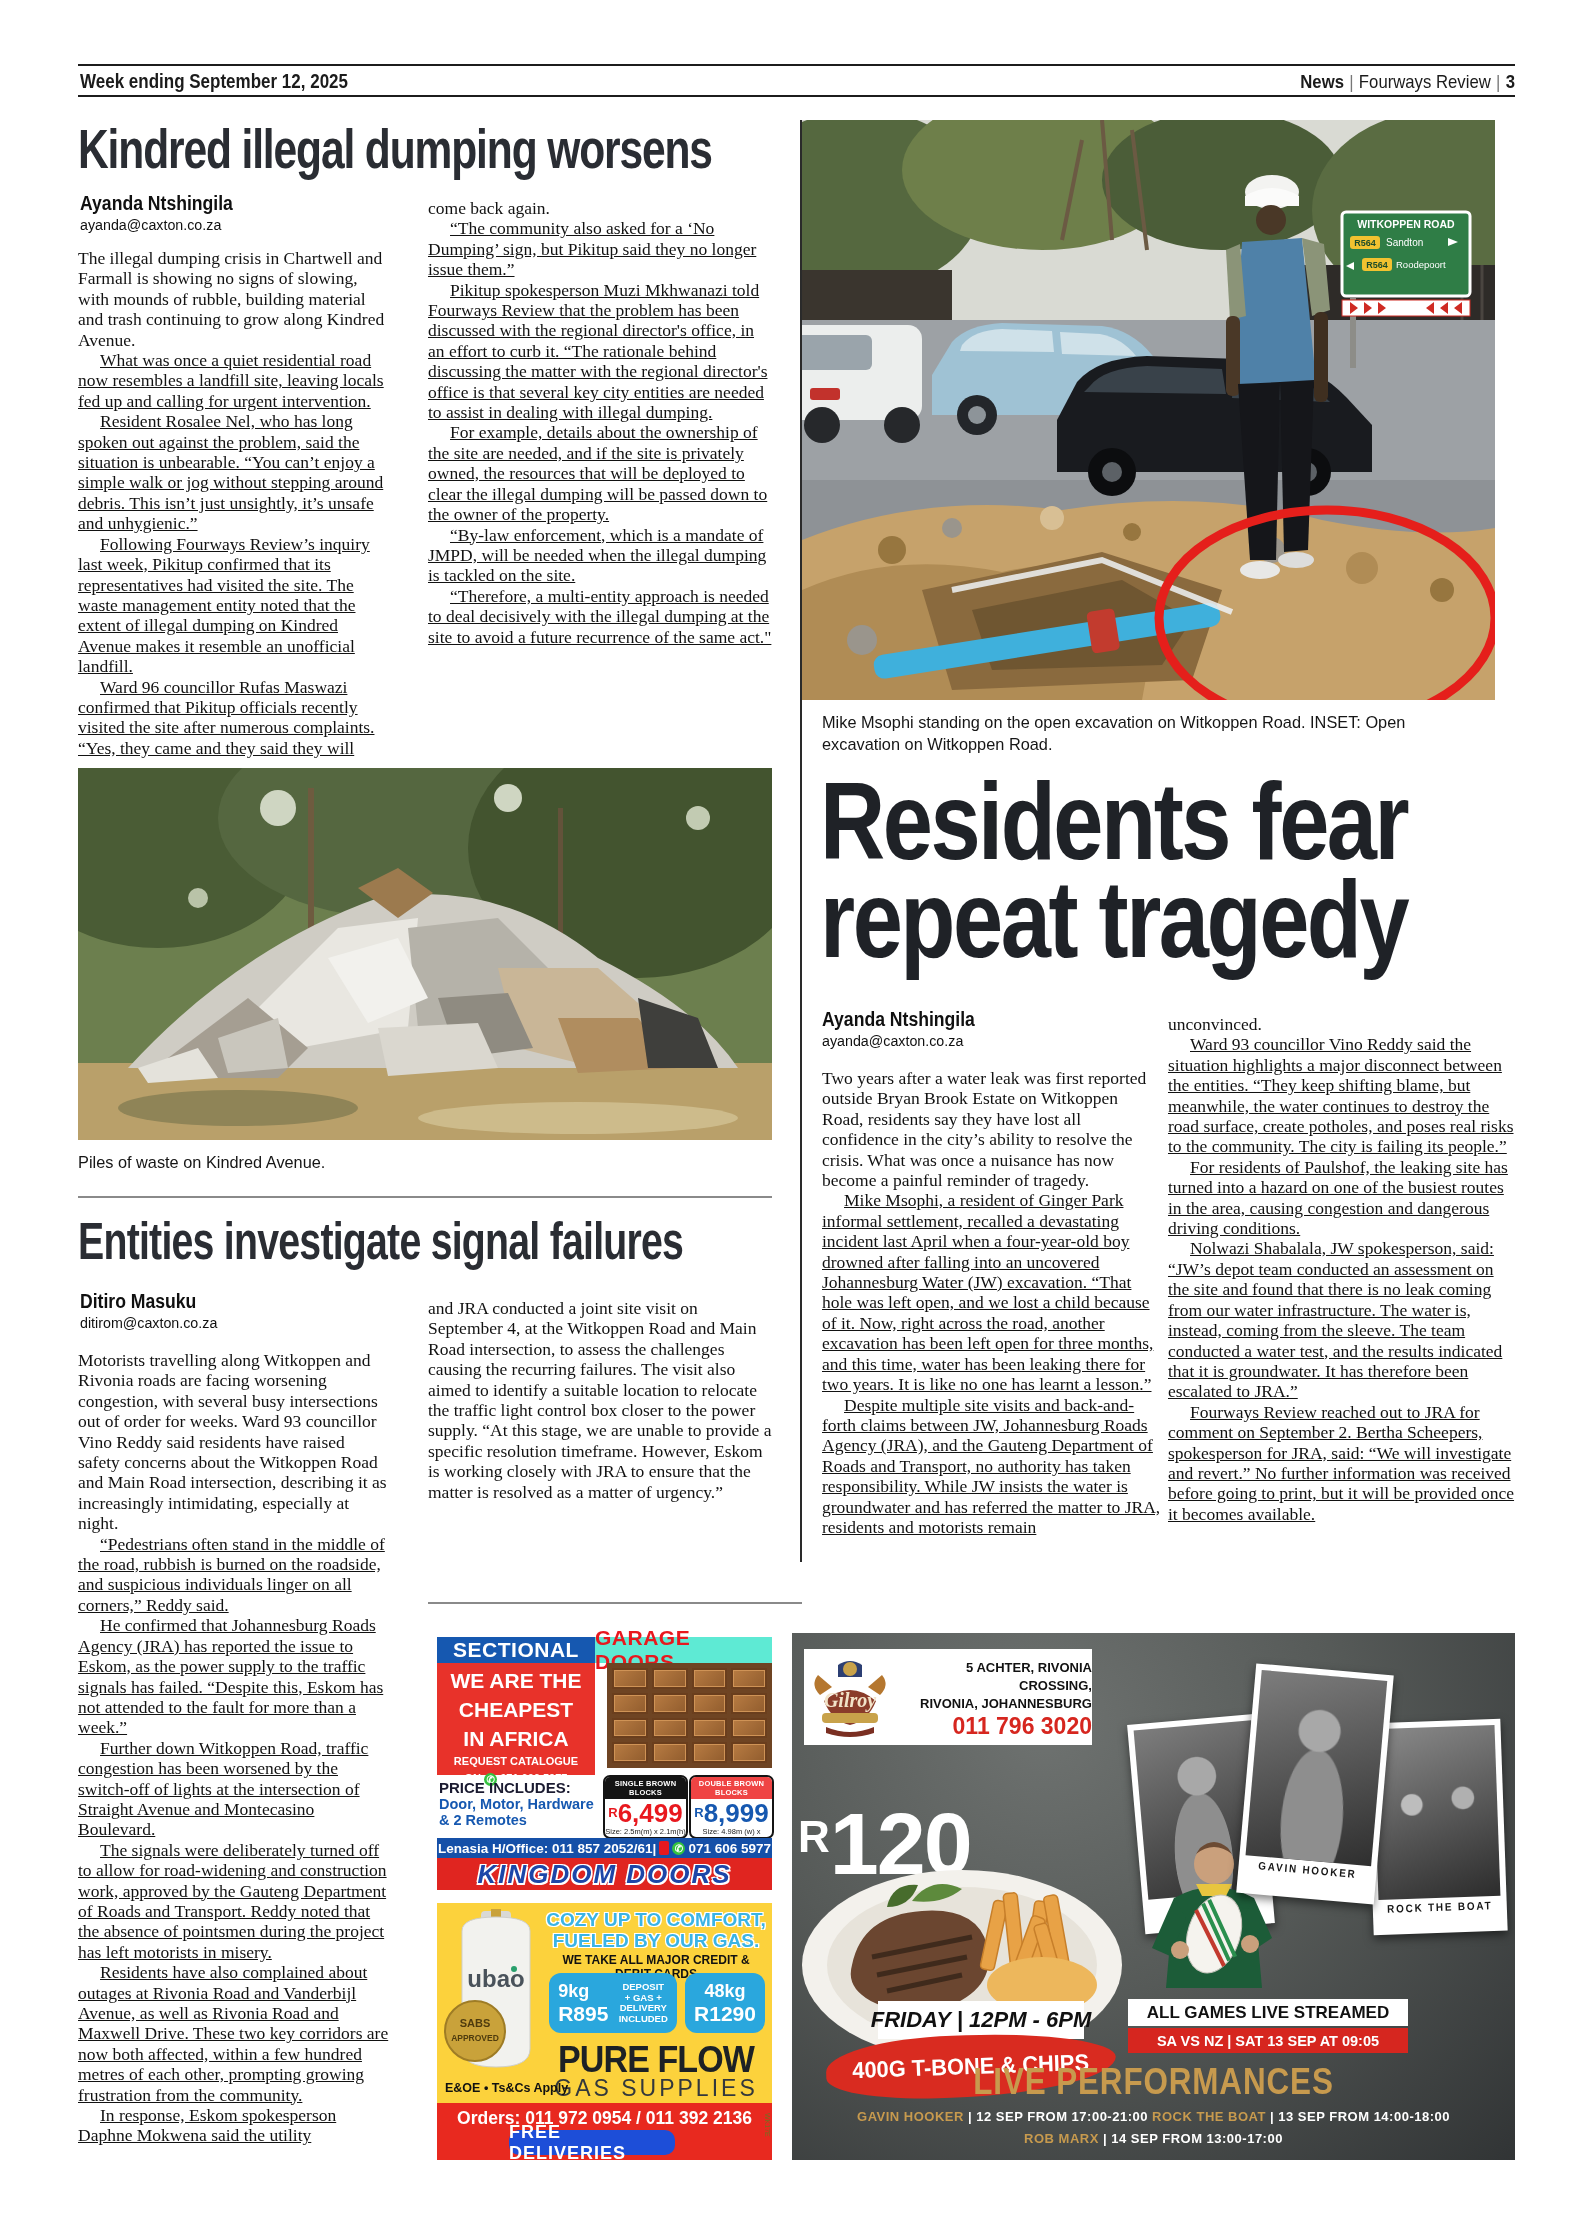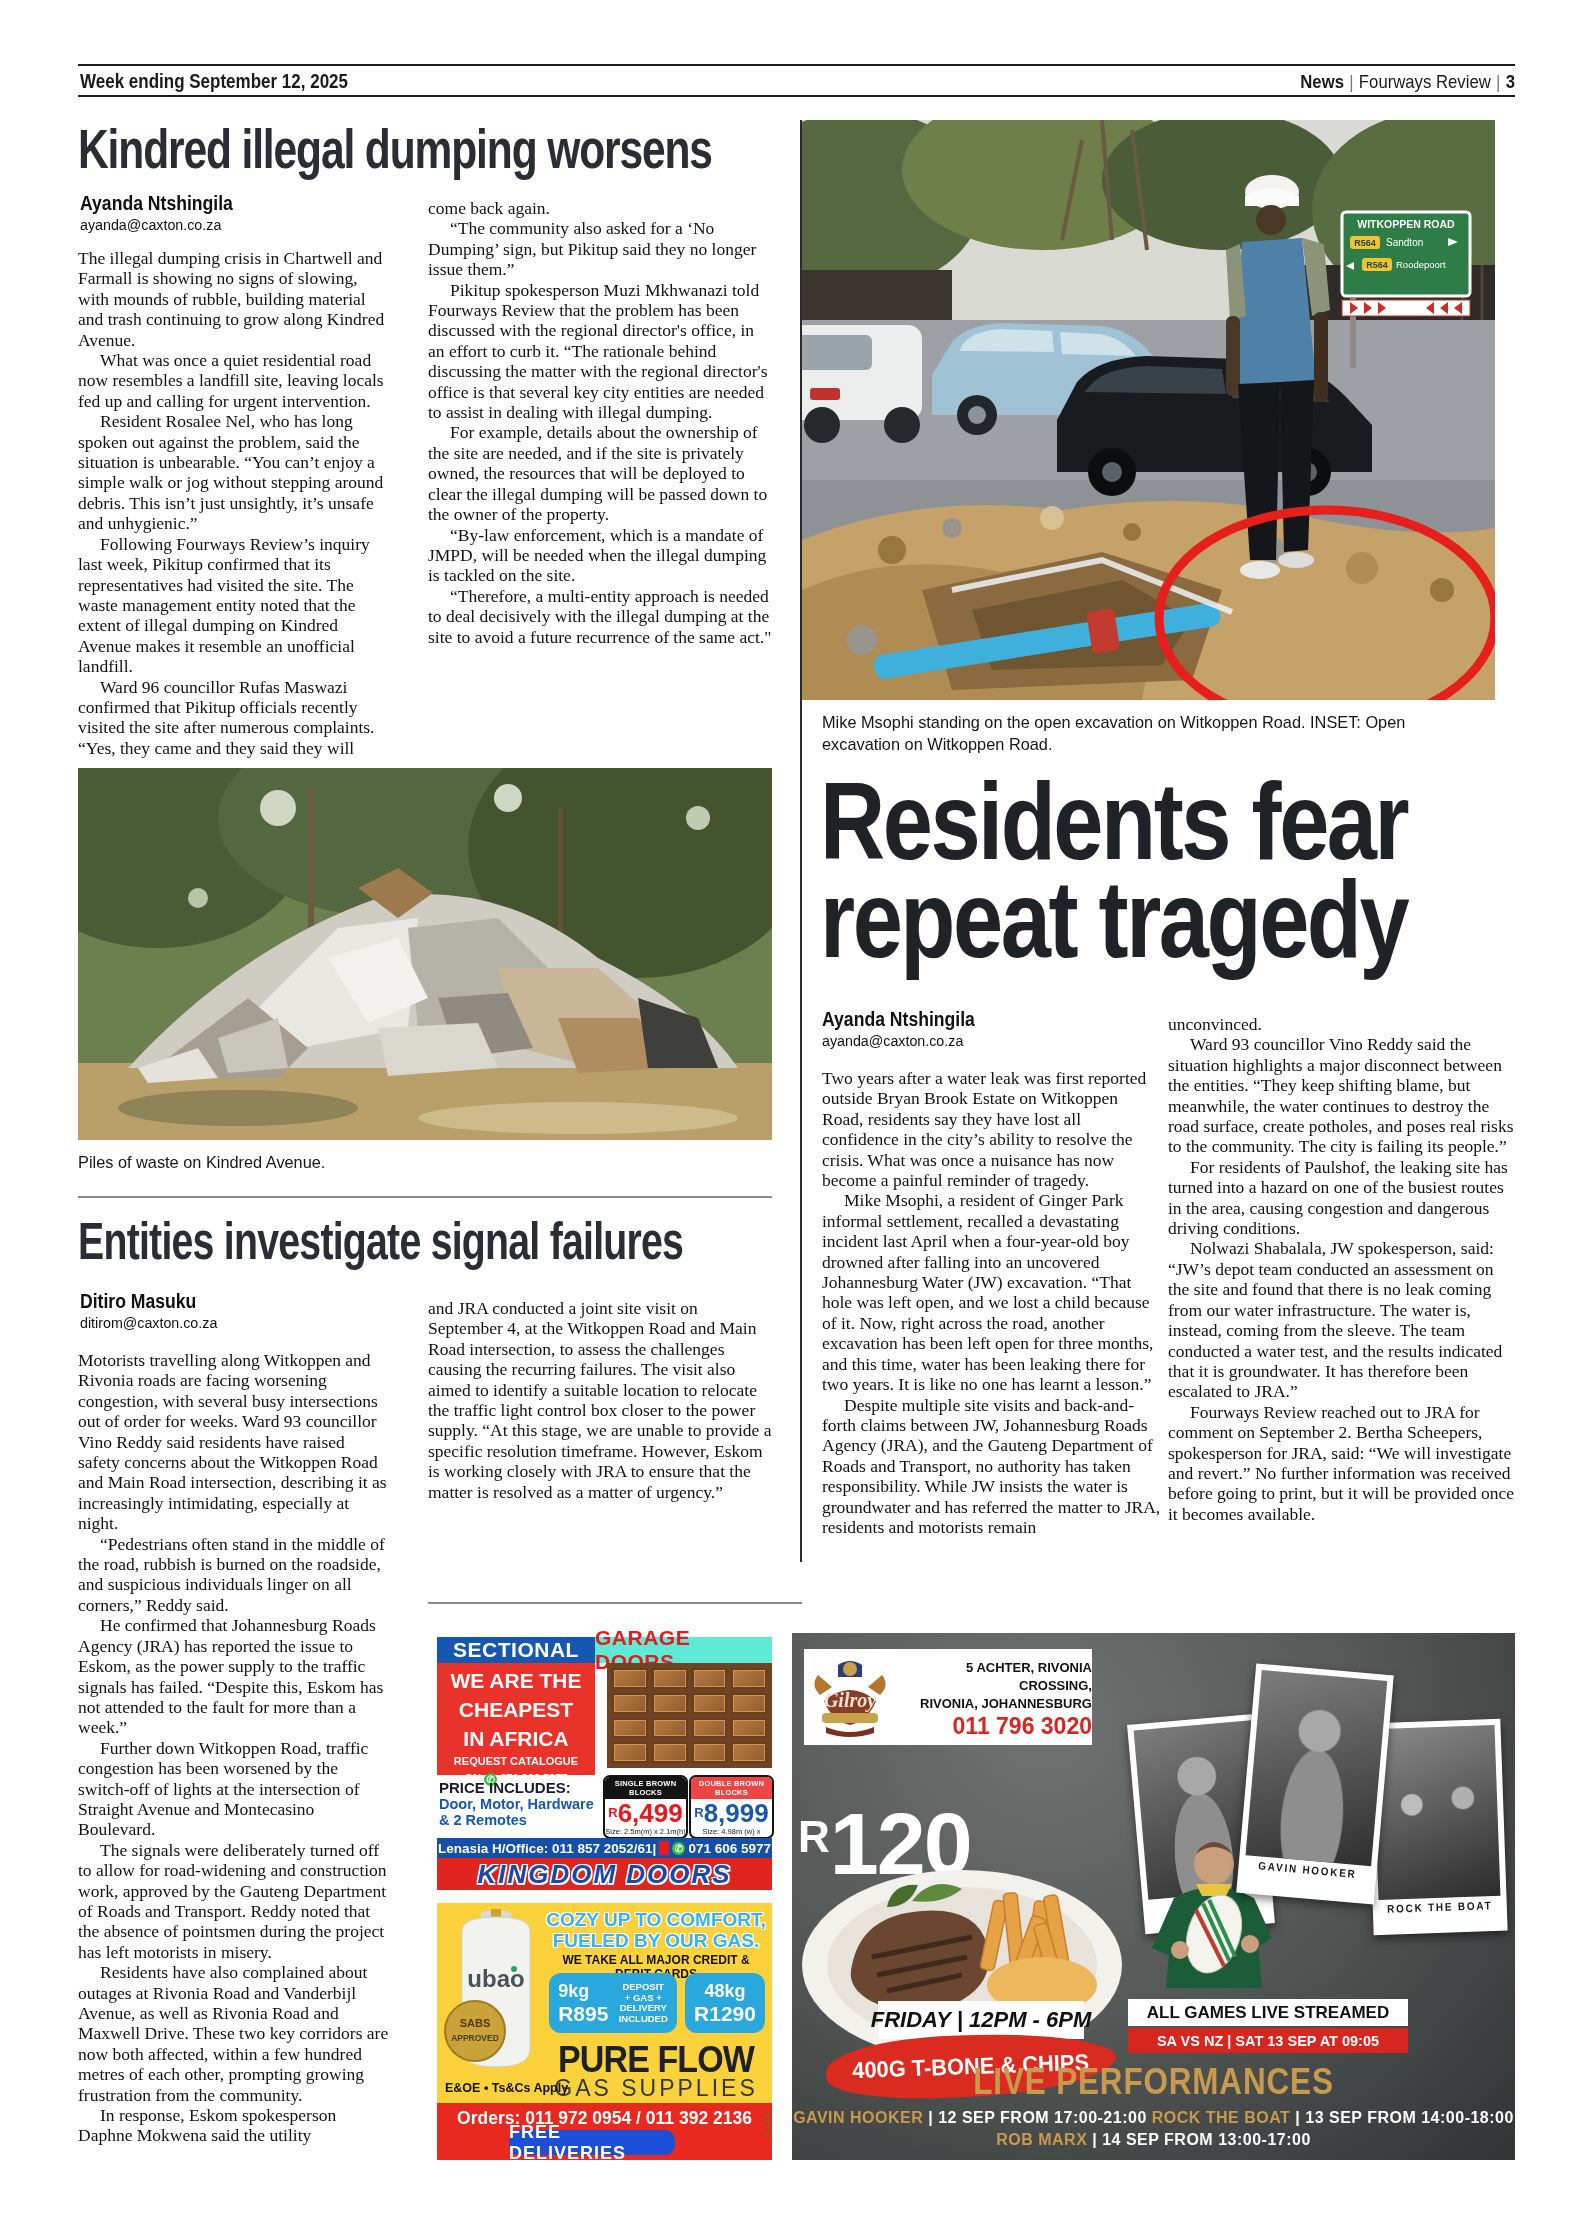--- a/index.html
+++ b/index.html
@@ -14,21 +14,21 @@
   .hdr-right .sep{color:#777;font-weight:400;padding:0 6px;}
   .headline{font-family:"Liberation Sans",sans-serif;font-weight:700;color:#2a2d33;
             white-space:nowrap;transform-origin:0 0;}
   .h1a{font-size:56px;letter-spacing:-1.5px;transform:scaleX(0.76);}
   .h3a{font-size:51px;letter-spacing:-1px;transform:scaleX(0.77);}
   .h2big{font-size:110px;line-height:98px;letter-spacing:-3px;transform:scaleX(0.82);color:#1f2227;}
   .byl{font-weight:700;font-size:20px;color:#101010;white-space:nowrap;transform:scaleX(0.88);transform-origin:0 0;}
   .byl-em{font-weight:400;font-size:15.5px;color:#101010;white-space:nowrap;transform:scaleX(0.92);transform-origin:0 0;}
   .bodycol{font-family:"Liberation Serif",serif;font-size:17.5px;line-height:20.4px;color:#121212;}
   .bodycol p{margin:0;}
-  .bodycol p.ind{text-indent:22px;}
+  .bodycol p.ind{text-indent:22px;text-decoration:underline;}
   .cap{font-size:17px;line-height:1.28;color:#161616;transform:scaleX(0.96);transform-origin:0 0;}
 
   
   .kd{position:absolute;left:437px;top:1633px;width:335px;height:257px;background:#fff;font-family:"Liberation Sans",sans-serif;}
   .kd-sect{position:absolute;left:0;top:4px;width:158px;height:26px;background:#1658b0;color:#fff;
            font-weight:700;font-size:21px;display:flex;align-items:center;justify-content:center;letter-spacing:.5px;}
   .kd-gar{position:absolute;left:158px;top:4px;width:177px;height:26px;background:#5eead4;color:#e8181e;
           font-weight:700;font-size:21px;display:flex;align-items:center;justify-content:center;letter-spacing:.5px;}
   .kd-red{position:absolute;left:0;top:30px;width:158px;height:112px;background:#e8322a;color:#fff;text-align:center;}
   .kd-red .big{display:block;font-weight:700;font-size:21px;line-height:23px;margin-top:6px;}
@@ -93,21 +93,21 @@
               font-weight:700;font-style:italic;font-size:22px;color:#101010;white-space:nowrap;}
   .gil-splash{position:absolute;left:34px;top:402px;width:290px;height:62px;background:#d92b20;
               border-radius:46% 54% 60% 40%/55% 45% 60% 40%;transform:rotate(-2deg);display:flex;align-items:center;justify-content:center;}
   .gil-splash span{color:#fff;font-weight:700;font-size:23px;white-space:nowrap;transform:scaleX(.95);}
   .gil-stream{position:absolute;left:336px;top:366px;width:280px;height:27px;background:#fff;display:flex;align-items:center;justify-content:center;
               font-weight:700;font-size:17px;color:#111;white-space:nowrap;}
   .gil-sanz{position:absolute;left:336px;top:395px;width:280px;height:25px;background:#d6261f;display:flex;align-items:center;justify-content:center;
             font-weight:700;font-size:14.5px;color:#fff;white-space:nowrap;}
   .gil-live{position:absolute;left:0;top:428px;width:723px;text-align:center;font-weight:700;font-size:37px;color:#c79a4e;
             letter-spacing:1px;transform:scaleX(.85);}
-  .gil-sched{position:absolute;left:0;width:723px;text-align:center;font-weight:700;font-size:16px;letter-spacing:.5px;color:#fff;white-space:nowrap;}
+  .gil-sched{position:absolute;left:0;width:723px;text-align:center;font-weight:700;font-size:13px;letter-spacing:.5px;color:#fff;white-space:nowrap;}
   .gil-sched .g{color:#c79a4e;}
   .wht{color:#fff;}
 </style>
 </head>
 <body>
 
 <div class="page">
 
   <div class="rule" style="left:78px;top:64px;width:1437px;height:2px;"></div>
   <div class="abs hdr-txt" style="left:80px;top:70px;">Week ending September 12, 2025</div>

